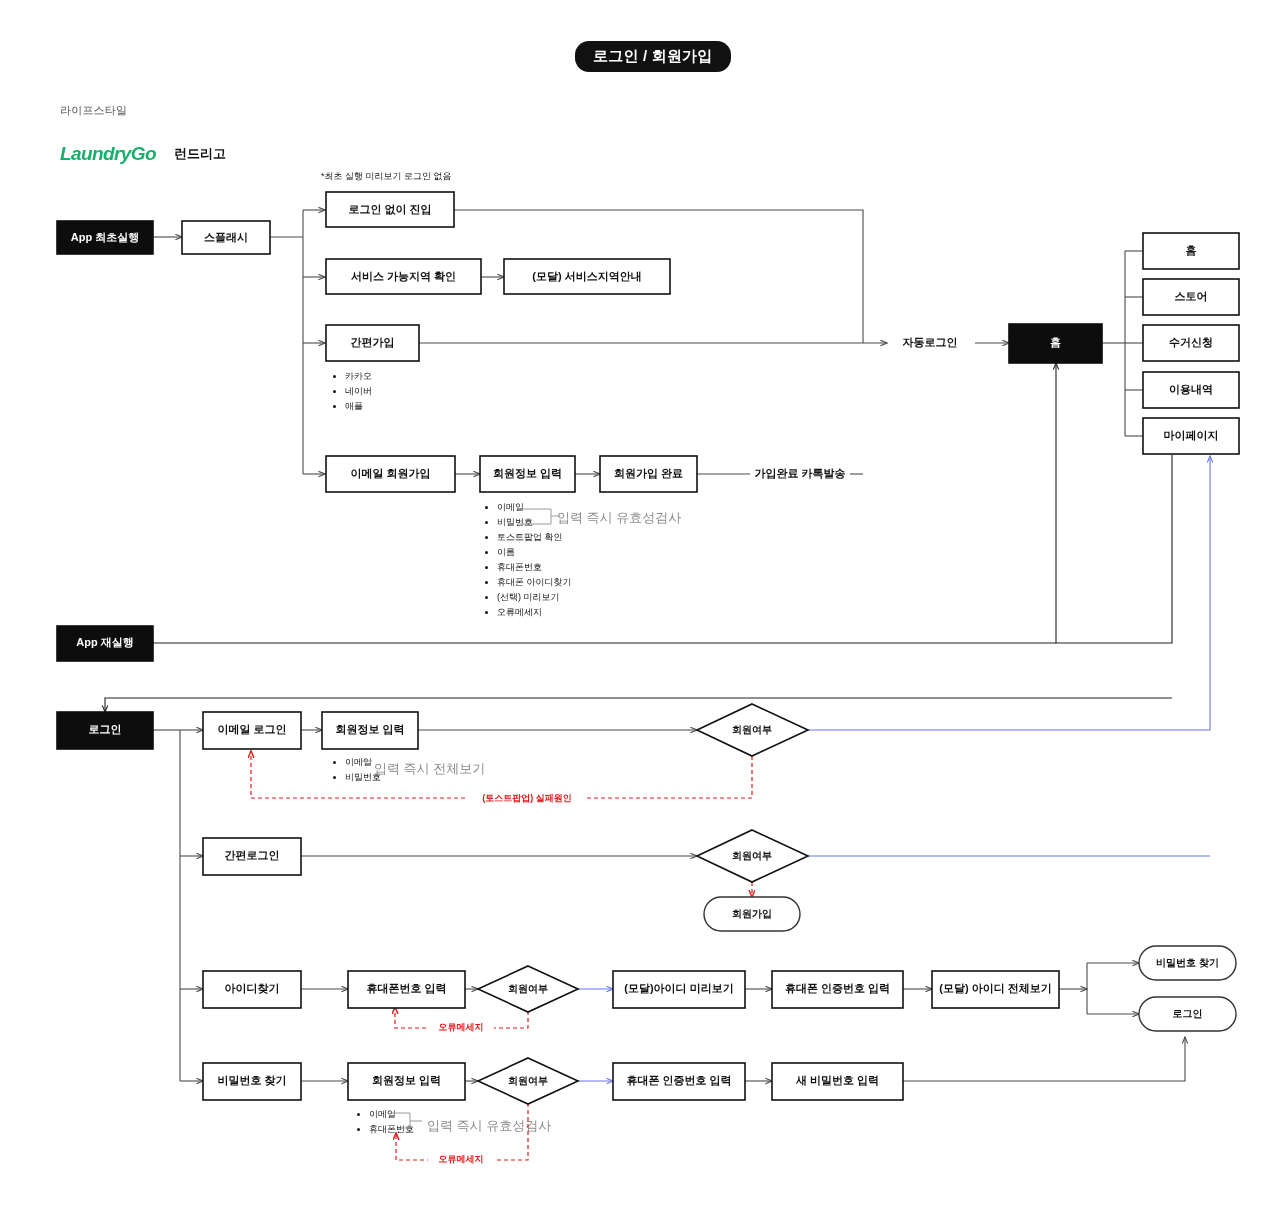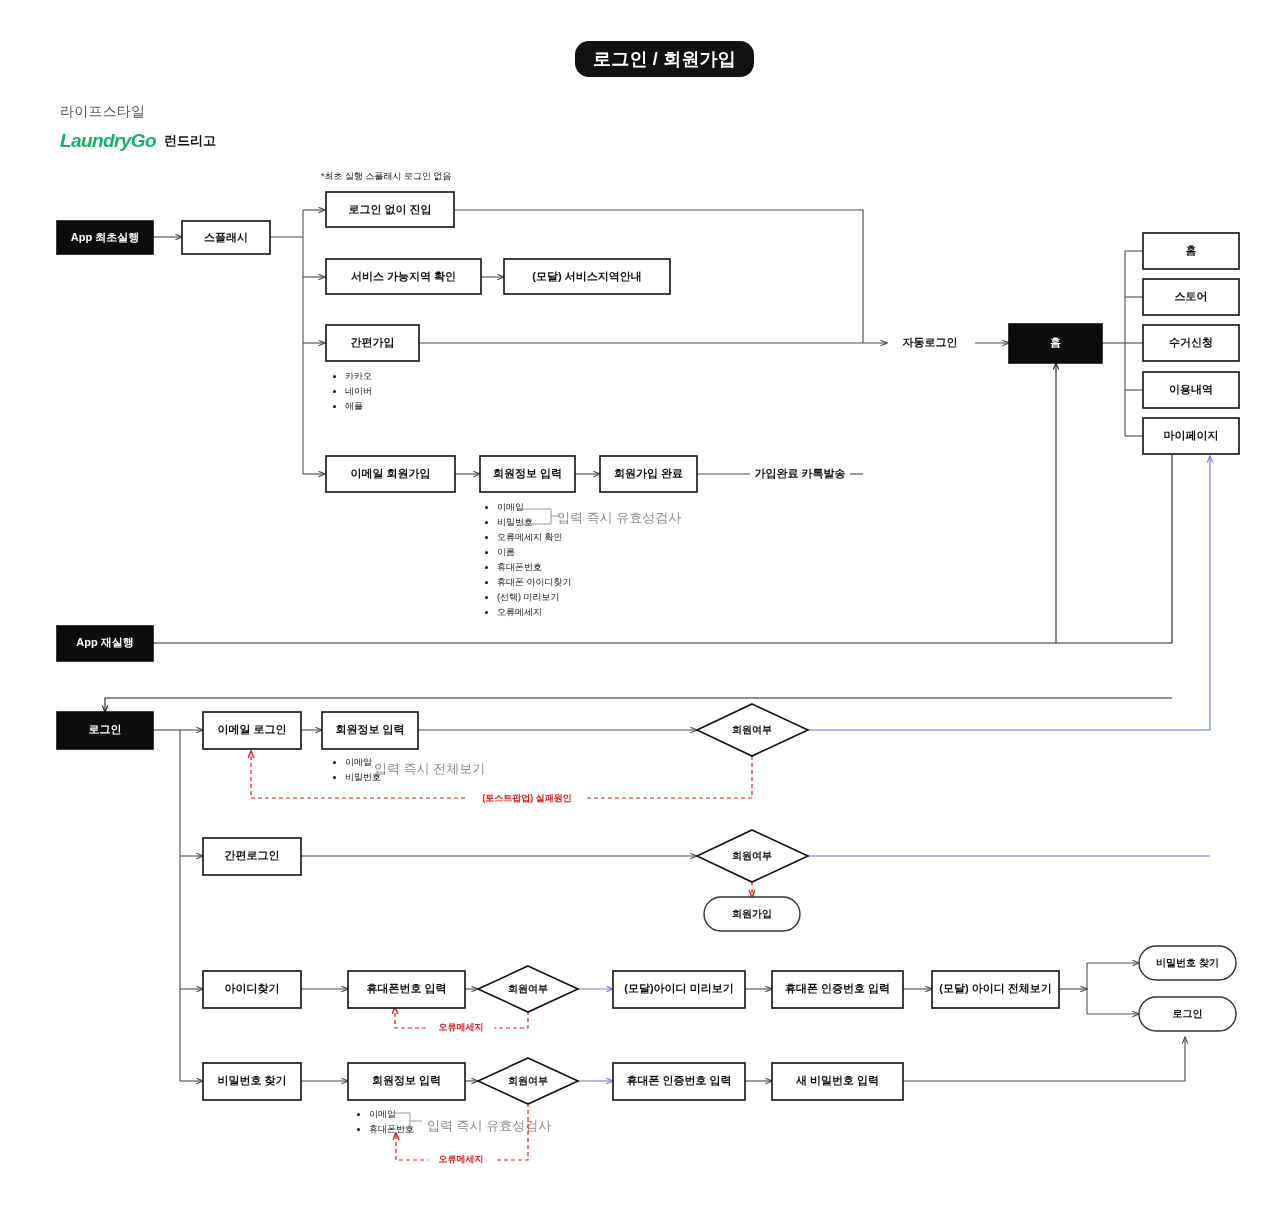--- a/index.html
+++ b/index.html
@@ -5,26 +5,26 @@
   html,body{margin:0;padding:0;background:#ffffff;}
   body{
     width:1280px;height:1231px;position:relative;overflow:hidden;
     font-family:"Liberation Sans","DejaVu Sans",sans-serif;
     color:#111111;
   }
   #flow{position:absolute;left:0;top:0;width:1280px;height:1231px;}
   .title-pill{
     position:absolute;left:575px;top:41px;
     background:#111111;color:#ffffff;border-radius:14px;
-    padding:6px 18px;font-size:18px;font-weight:bold;letter-spacing:.2px;
+    padding:6px 18px;font-size:15px;font-weight:bold;letter-spacing:.2px;
     white-space:nowrap;
   }
   .brand{position:absolute;left:60px;top:103px;}
-  .brand-kicker{font-size:14px;color:#555;letter-spacing:.2px;margin-bottom:9px;}
-  .brand-row{display:flex;align-items:center;gap:8px;}
+  .brand-kicker{font-size:11px;color:#555;letter-spacing:.2px;margin-bottom:25px;}
+  .brand-row{display:flex;align-items:center;gap:18px;}
   .brand-logo{font-size:19px;font-weight:bold;font-style:italic;letter-spacing:-.6px;}
   .brand-name{font-size:13px;font-weight:bold;color:#111;}
   .note{position:absolute;font-size:9px;color:#111;white-space:nowrap;}
   .bullets{position:absolute;font-size:9px;color:#111;line-height:15px;}
   .bullets ul{margin:0;padding-left:12px;list-style:disc;}
   .bullets li{white-space:nowrap;}
   .sidelabel{position:absolute;font-size:13px;color:#8a8a8a;white-space:nowrap;}
   
   #flow text{font-family:"Liberation Sans","DejaVu Sans",sans-serif;}
   .nodebox{fill:#ffffff;stroke:#111111;stroke-width:1.6;}
@@ -48,35 +48,35 @@
 <div class="title-pill">로그인 / 회원가입</div>
 
 <div class="brand">
   <div class="brand-kicker">라이프스타일</div>
   <div class="brand-row">
     <div class="brand-logo" id="brandLogo" style="color: rgb(23, 176, 107);">LaundryGo</div>
     <div class="brand-name">런드리고</div>
   </div>
 </div>
 
-<div class="note" style="left:321px;top:170px;">*최초 실행 스플래시 로그인 없음</div>
+<div class="note" style="left:321px;top:170px;">*최초 실행 미리보기 로그인 없음</div>
 
 <div class="bullets" style="left:333px;top:369px;">
   <ul>
     <li>카카오</li>
     <li>네이버</li>
     <li>애플</li>
   </ul>
 </div>
 
 <div class="bullets" style="left:485px;top:500px;">
   <ul>
     <li>이메일</li>
     <li>비밀번호</li>
-    <li>오류메세지 확인</li>
+    <li>토스트팝업 확인</li>
     <li>이름</li>
     <li>휴대폰번호</li>
     <li>휴대폰 아이디찾기</li>
     <li>(선택) 미리보기</li>
     <li>오류메세지</li>
   </ul>
 </div>
 <div class="sidelabel" style="left:557px;top:509px;">입력 즉시 유효성검사</div>
 
 <div class="bullets" style="left:333px;top:755px;">

